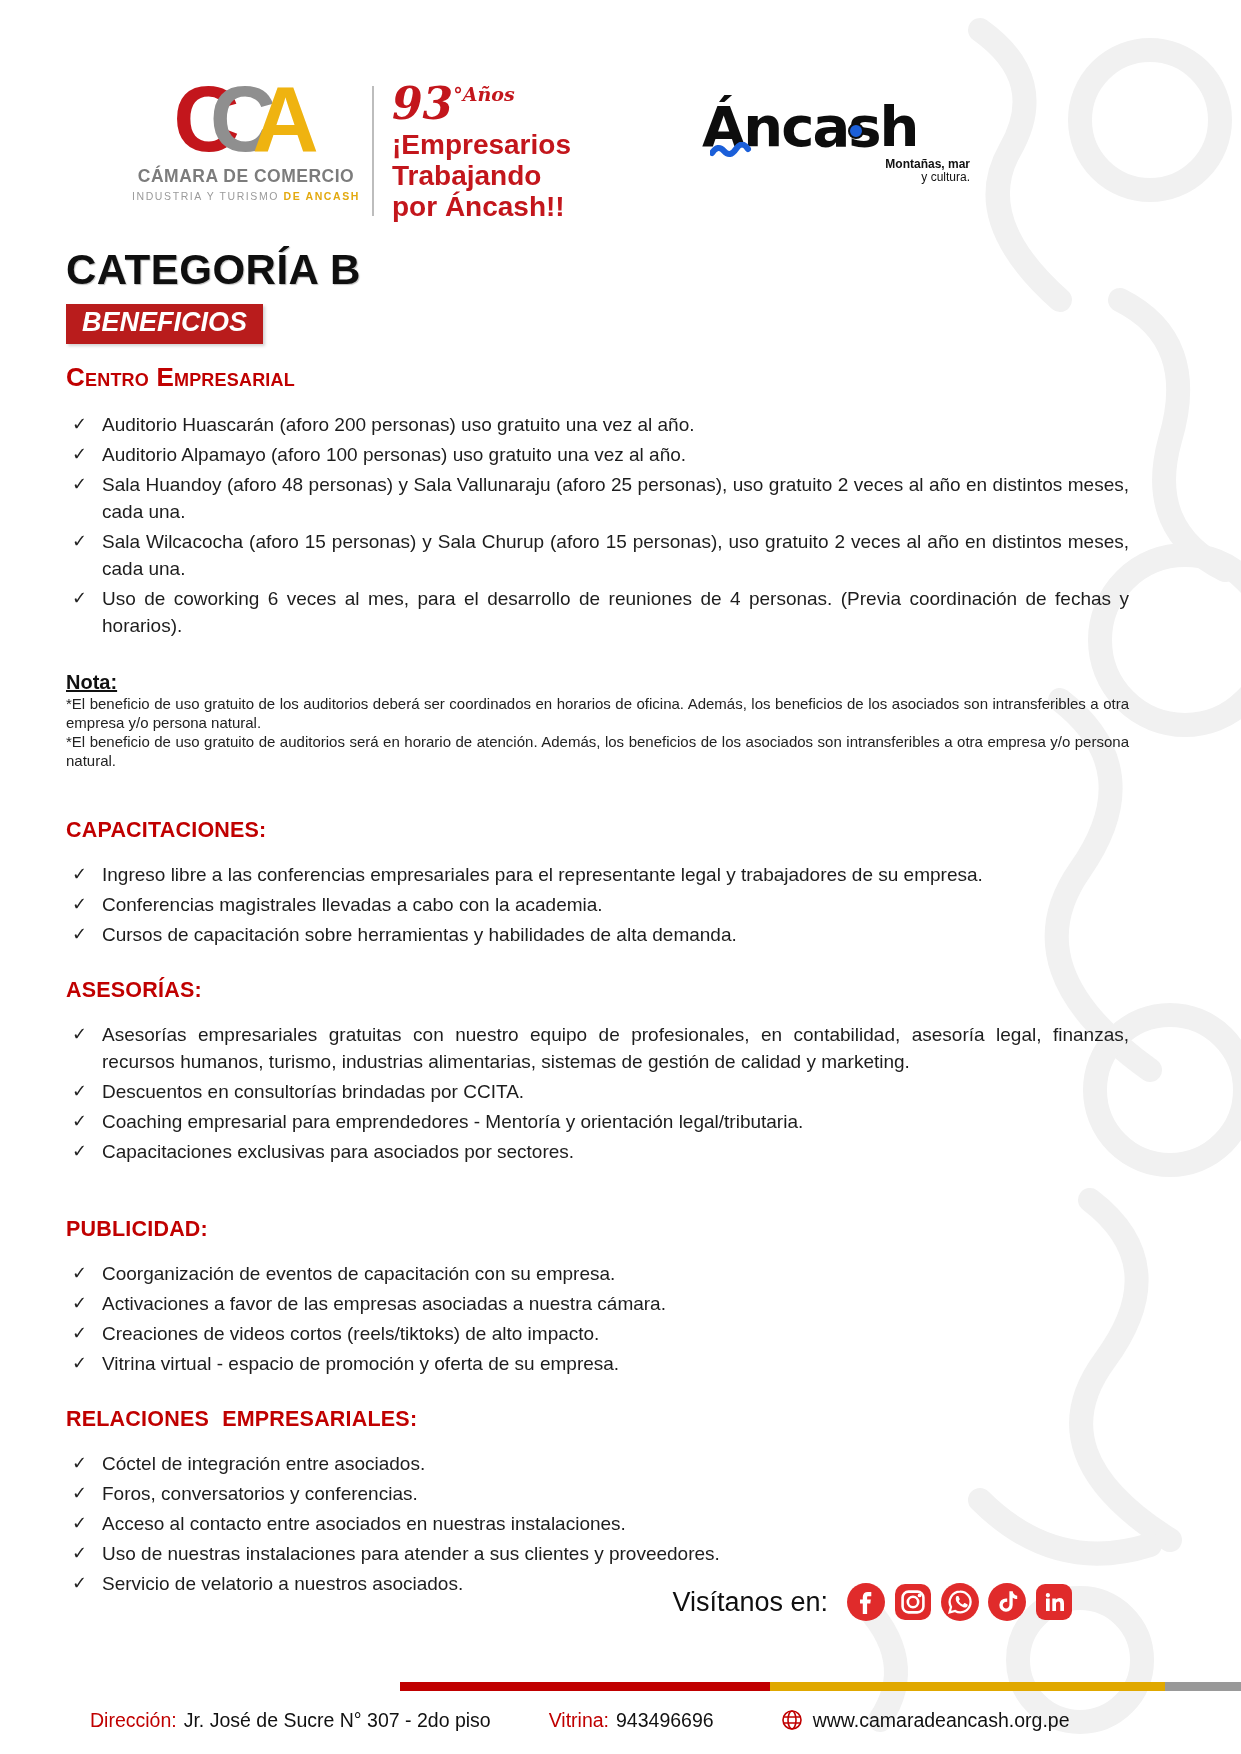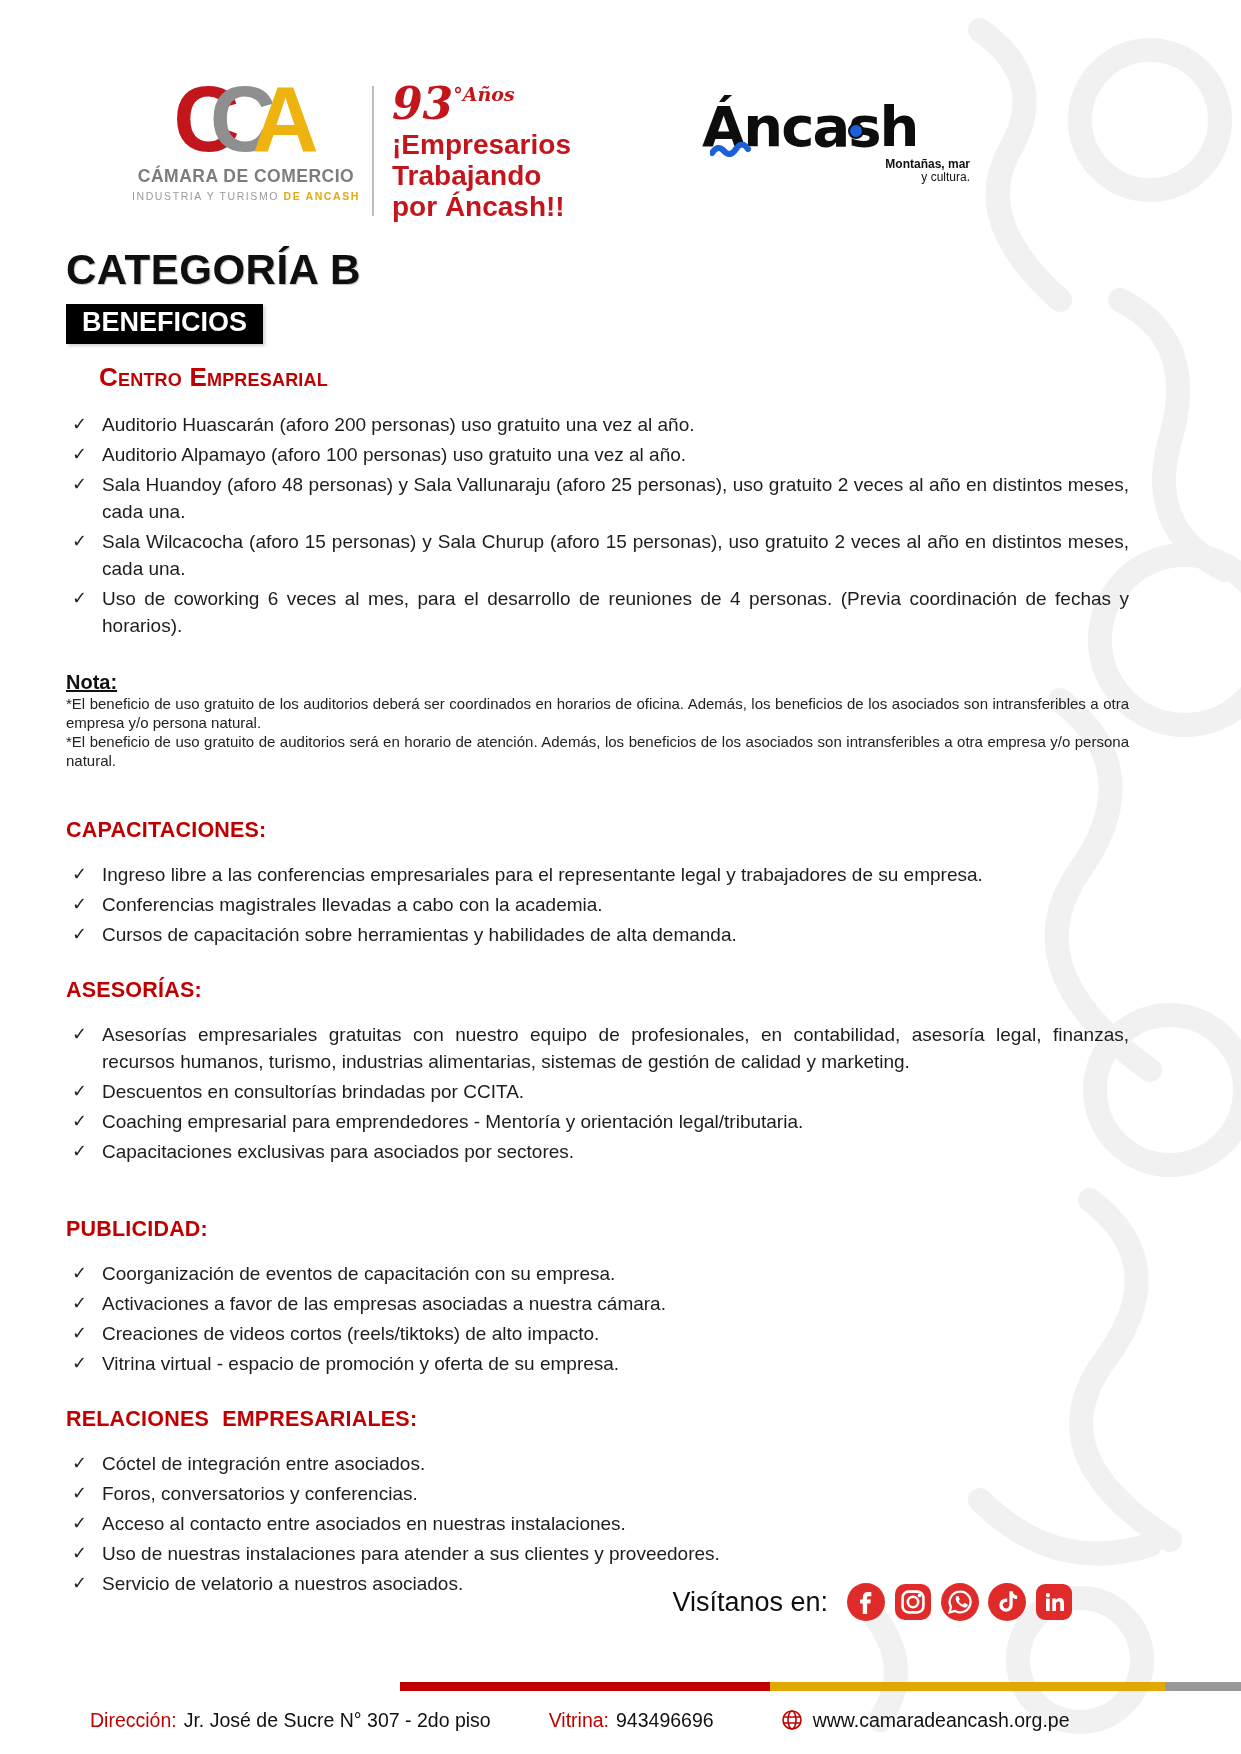--- a/index.html
+++ b/index.html
@@ -30,24 +30,24 @@
   .ancash{position:absolute;left:702px;top:96px;width:268px;}
   .ancash-name{font-family:"DejaVu Sans", sans-serif;font-weight:bold;font-size:56px;letter-spacing:-2px;color:#0d0d0d;line-height:62px;}
   .ancash-wave{position:absolute;left:8px;top:46px;}
   .ancash-dot{position:absolute;left:146px;top:27px;width:12px;height:12px;border-radius:50%;background:#1B5FD9;border:2px solid #0d0d0d;}
   .ancash-tag{text-align:right;font-size:12px;line-height:13px;color:#111;margin-top:0;}
   .ancash-tag .t1{font-weight:bold;}
 
   
   .content{position:relative;padding:0 112px 0 66px;}
   h1{margin:14px 0 0;font-size:42px;letter-spacing:.5px;color:#0f0f0f;text-shadow:1px 1px 1px rgba(0,0,0,.25);}
-  .badge{display:inline-block;background:#000000;color:#fff;font-weight:bold;font-size:27px;
-         padding:3px 16px 6px;margin-top:10px;box-shadow:2px 2px 3px rgba(0,0,0,.18);}
+  .badge{display:inline-block;background:#b91c1c;color:#fff;font-weight:bold;font-size:27px;
+         padding:3px 16px 6px;margin-top:10px;box-shadow:2px 2px 3px rgba(0,0,0,.18);font-style:italic;}
   h2{color:#C00000;font-size:21.5px;margin:0;letter-spacing:.2px;}
-  h2.smallcaps{font-variant-caps:small-caps;font-size:26px;margin-top:18px;margin-left:33px;}
+  h2.smallcaps{font-variant-caps:small-caps;font-size:26px;margin-top:18px;}
   h2.cap{margin-top:48px;}
   h2.ase{margin-top:30px;}
   h2.pub{margin-top:52px;}
   h2.rel{margin-top:30px;word-spacing:7px;}
   ul.benefits{list-style:none;margin:18px 0 0;padding:0;}
   ul.benefits li{position:relative;padding-left:36px;font-size:19px;line-height:27px;margin-bottom:3px;text-align:justify;}
   ul.benefits .check{position:absolute;left:6px;top:0;font-size:18px;color:#222;}
   .nota-title{margin-top:32px;font-size:20px;font-weight:bold;text-decoration:underline;color:#111;}
   p.nota{margin:0 0 0;font-size:15px;line-height:19px;text-align:justify;color:#222;}
   p.nota + p.nota{margin-top:0;}

